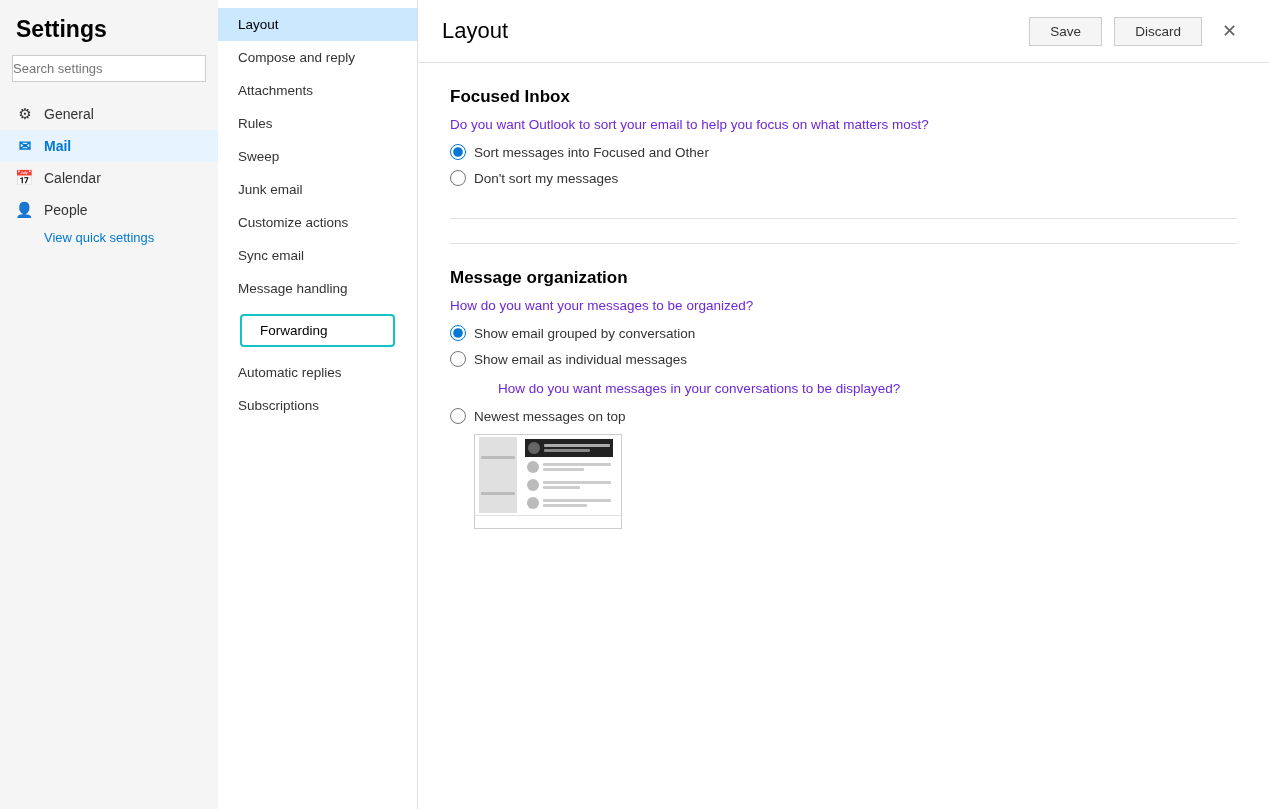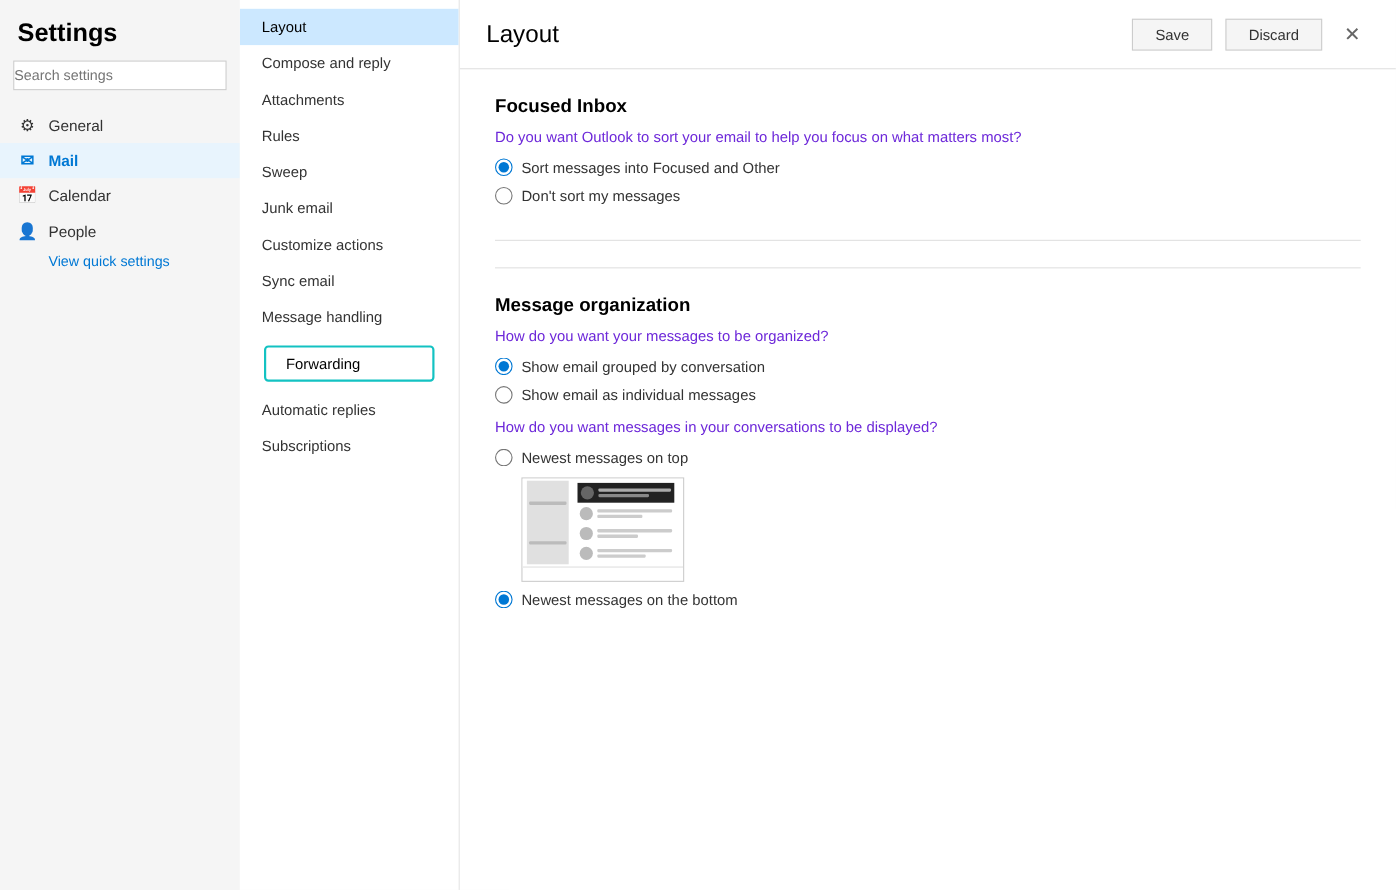--- a/index.html
+++ b/index.html
@@ -272,21 +272,21 @@
       <div class="section-question">How do you want your messages to be organized?</div>
       <div class="radio-option">
         <input type="radio" name="message-org" id="grouped-conversation" checked="" style="">
         <label for="grouped-conversation">Show email grouped by conversation</label>
       </div>
       <div class="radio-option">
         <input type="radio" name="message-org" id="individual-messages" style="">
         <label for="individual-messages">Show email as individual messages</label>
       </div>
 
-      <div class="section-question" style="margin-top:14px;">How do you want messages in your conversations to be displayed?</div>
+      <div class="section-question" style="margin-top:14px;margin-left:48px;">How do you want messages in your conversations to be displayed?</div>
       <div class="radio-option">
         <input type="radio" name="conversation-display" id="newest-top" style="">
         <label for="newest-top">Newest messages on top</label>
       </div>
 
       <div class="preview-image">
 
         <div class="preview-row" style="background:#fff;">
           <div style="width:38px;background:#e0e0e0;height:100%;display:flex;flex-direction:column;justify-content:space-around;padding:2px;">
             <div style="height:3px;background:#bbb;border-radius:1px;"></div>
@@ -318,20 +318,16 @@
               <div style="width:12px;height:12px;border-radius:50%;background:#bbb;flex-shrink:0;"></div>
               <div style="flex:1;display:flex;flex-direction:column;gap:2px;">
                 <div style="height:3px;background:#ccc;border-radius:1px;"></div>
                 <div style="height:3px;background:#ccc;width:65%;border-radius:1px;"></div>
               </div>
             </div>
           </div>
         </div>
       </div>
 
-      <div class="radio-option">
-        <input type="radio" name="conversation-display" id="newest-bottom" checked="" style="">
-        <label for="newest-bottom">Newest messages on the bottom</label>
-      </div>
     </div>
 
   </div>
 </div>
 
 </body></html>

